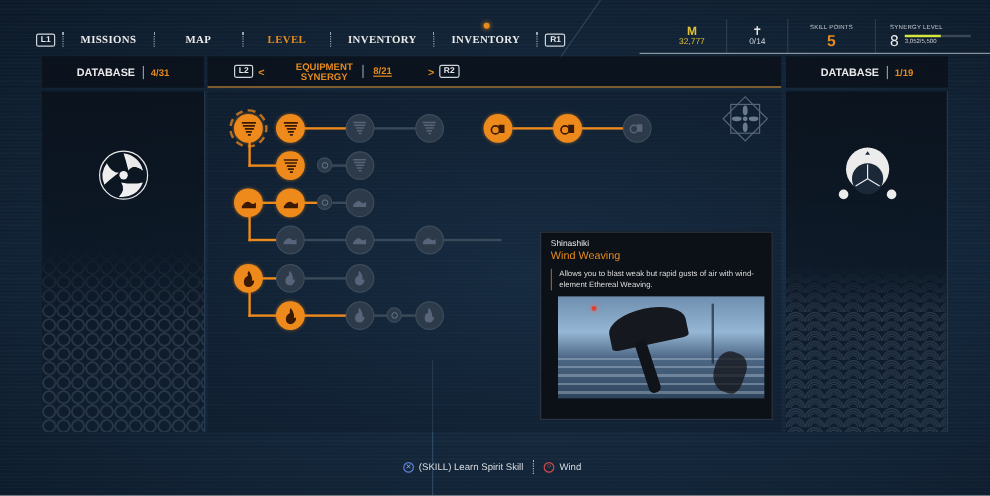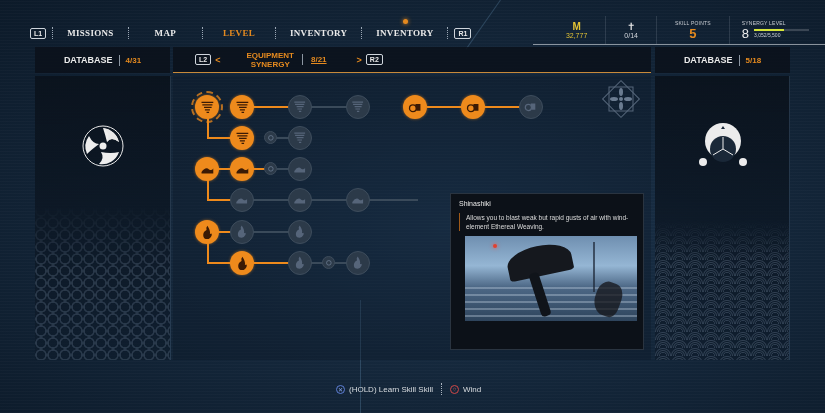--- a/index.html
+++ b/index.html
@@ -172,21 +172,21 @@
   </div>
   <span class="bar" style="margin-left:4px;"></span>
   <span class="cnt" style="margin-left:4px;text-decoration:underline;">8/21</span>
   <span class="chev" style="margin-left:26px;">&gt;</span>
   <span class="btn-chip">R2</span>
 </div>
 
 <div class="hdr" style="left:655px; width:135px;">
   <span class="t">DATABASE</span>
   <span class="bar"></span>
-  <span class="cnt">5/18</span>
+  <span class="cnt">1/19</span>
 </div>
 
 <div class="side" style="left:35px; width:136px;">
   <div class="pattern-left"></div>
   <svg class="emblem" style="left:46px; top:48px;" width="44" height="44" viewBox="0 0 44 44">
     <circle cx="22" cy="22" r="20" fill="none" stroke="#e8e8e8" stroke-width="1"></circle>
     <path d="M22 4 A18 18 0 0 1 38 18 Q30 12 26 18 Q24 10 22 4Z" fill="#eeeeee"></path>
     <path d="M38 28 A18 18 0 0 1 18 40 Q24 34 20 28 Q30 30 38 28Z" fill="#eeeeee"></path>
     <path d="M6 30 A18 18 0 0 1 8 12 Q12 20 18 20 Q10 26 6 30Z" fill="#eeeeee"></path>
     <path d="M22 4 Q34 6 38 18 Q30 12 26 18 Q30 8 22 4Z" fill="#e8e8e8"></path>
@@ -362,30 +362,31 @@
   <rect x="9" y="9" width="24" height="24" fill="none" stroke="#56677b" stroke-width="1"></rect>
   <circle cx="21" cy="21" r="2" fill="#6a7b90"></circle>
   <ellipse cx="21" cy="14" rx="2" ry="4" fill="#6a7b90"></ellipse>
   <ellipse cx="21" cy="28" rx="2" ry="4" fill="#6a7b90"></ellipse>
   <ellipse cx="14" cy="21" rx="4" ry="2" fill="#6a7b90"></ellipse>
   <ellipse cx="28" cy="21" rx="4" ry="2" fill="#6a7b90"></ellipse>
 </svg>
 
 <div class="card">
   <div class="sub">Shinashiki</div>
+  <div class="title">Wind Weaving</div>
   <div class="desc">Allows you to blast weak but rapid gusts of air with wind-element Ethereal Weaving.</div>
   <div class="media">
     <div class="stripes"></div>
     <div class="redlight"></div>
     <div class="pole"></div>
     <div class="umbrella"></div>
     <div class="arm"></div>
     <div class="hand"></div>
   </div>
 </div>
 
 <div class="footer">
   <span class="gbtn x">✕</span>
-  <span>(HOLD) Learn Skill Skill</span>
+  <span>(SKILL) Learn Spirit Skill</span>
   <span class="fsep"></span>
   <span class="gbtn o">○</span>
   <span>Wind</span>
 </div>
 
 </body></html>

